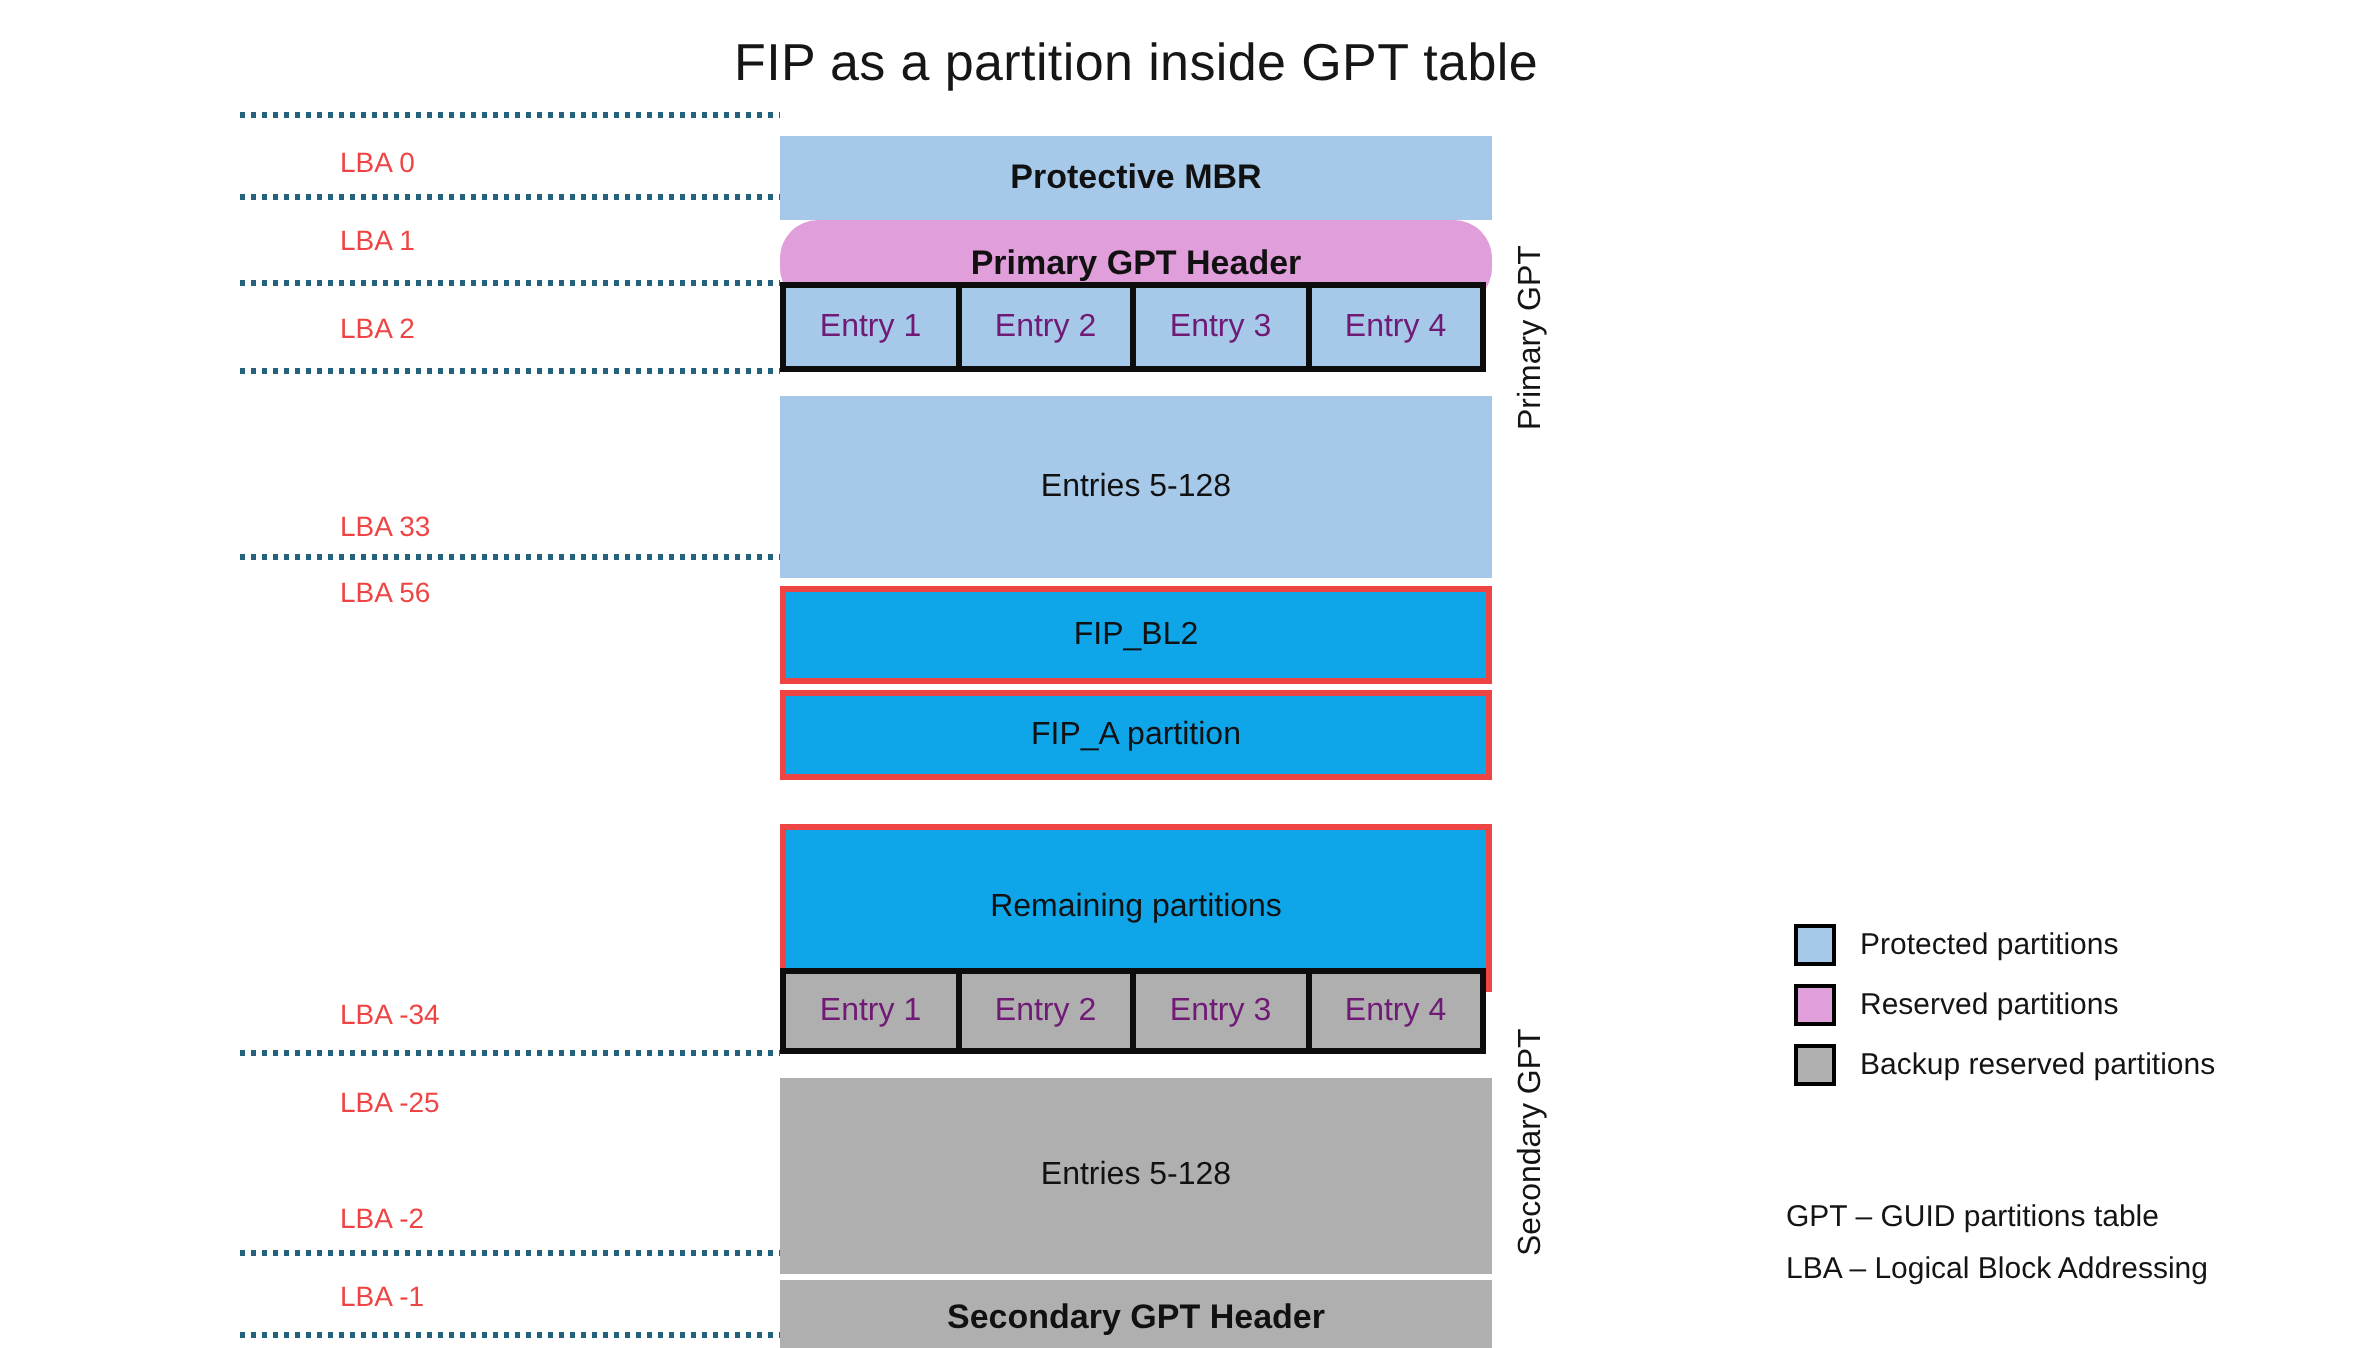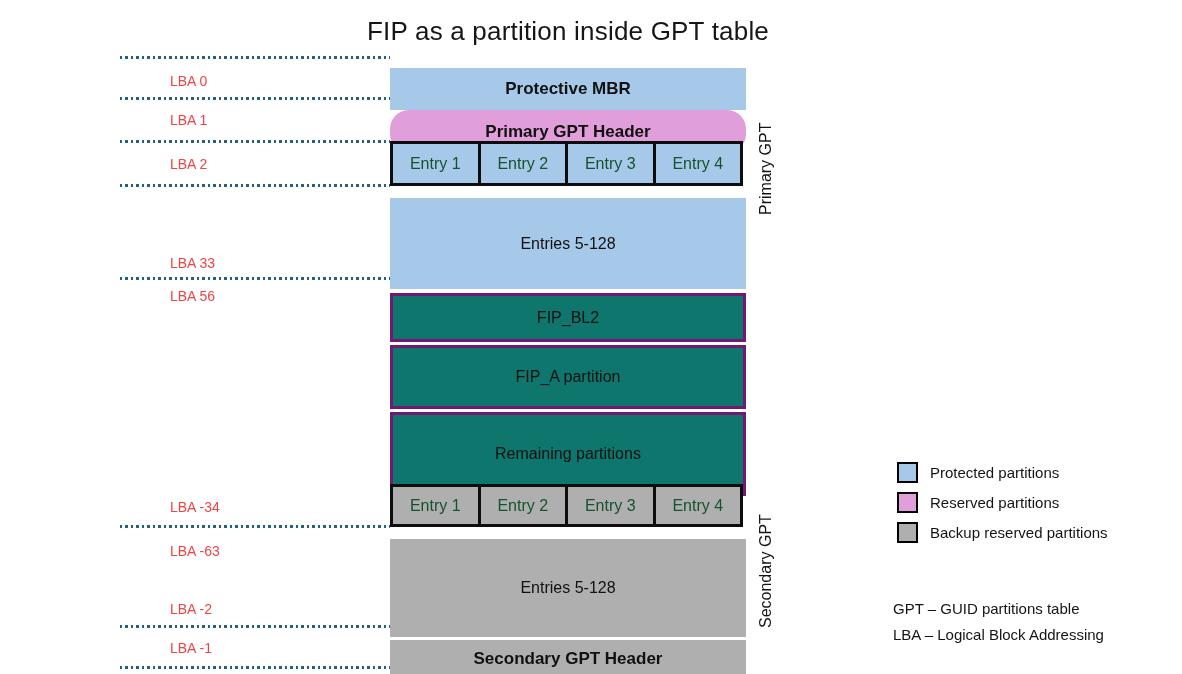--- a/index.html
+++ b/index.html
@@ -43,34 +43,34 @@
     display: flex; align-items: center; justify-content: center;
     font-size: 16px;
     color: #111111;
     text-align: center;
     margin-top: 12px;
   }
   .block.bold { font-weight: 700; font-size: 17px; }
   .blue  { background: #A6C9EA; }
   .pink  { background: #E09EDA; border-radius: 19px; }
   .gray  { background: #AFAFAF; }
-  .whiteblk { background: #0f766e; border: 3px solid #701a75; }
+  .whiteblk { background: #0ea5e9; border: 3px solid #ef4444; }
   .entry-row {
     position: absolute;
     left: 390px; width: 353px;
     box-sizing: border-box;
     display: flex;
   }
   .entry-cell {
     flex: 1;
     box-sizing: border-box;
     border: 3px solid #0d0d0d;
     display: flex; align-items: center; justify-content: center;
     font-size: 16px;
-    color: #14532d;
+    color: #701a75;
   }
   .entry-cell + .entry-cell { border-left: 0; }
   .vlabel {
     position: absolute;
     writing-mode: vertical-rl;
     transform: rotate(180deg);
     text-align: center;
     font-size: 16px;
     color: #141414;
     width: 26px;
@@ -114,40 +114,40 @@
   <div class="dotted" style="top:525px"></div>
   <div class="dotted" style="top:625px"></div>
   <div class="dotted" style="top:666px"></div>
 
   <div class="lba" style="top:73px">LBA 0</div>
   <div class="lba" style="top:112px">LBA 1</div>
   <div class="lba" style="top:156px">LBA 2</div>
   <div class="lba" style="top:255px">LBA 33</div>
   <div class="lba" style="top:288px">LBA 56</div>
   <div class="lba" style="top:499px">LBA -34</div>
-  <div class="lba" style="top:543px">LBA -63</div>
+  <div class="lba" style="top:543px">LBA -25</div>
   <div class="lba" style="top:601px">LBA -2</div>
   <div class="lba" style="top:640px">LBA -1</div>
 
   <div class="block blue bold" style="top:56px; height:42px">Protective MBR</div>
 
   <div class="block pink bold" style="top:98px; height:43px">Primary GPT Header</div>
 
   <div class="entry-row" style="top:141px; height:45px">
     <div class="entry-cell blue">Entry 1</div>
     <div class="entry-cell blue">Entry 2</div>
     <div class="entry-cell blue">Entry 3</div>
     <div class="entry-cell blue">Entry 4</div>
   </div>
 
   <div class="block blue" style="top:186px; height:91px">Entries 5-128</div>
 
   <div class="block whiteblk" style="top:281px; height:49px">FIP_BL2</div>
 
-  <div class="block whiteblk" style="top:333px; height:64px">FIP_A partition</div>
+  <div class="block whiteblk" style="top:333px; height:45px">FIP_A partition</div>
 
   <div class="block whiteblk" style="top:400px; height:84px">Remaining partitions</div>
 
   <div class="entry-row" style="top:484px; height:43px">
     <div class="entry-cell gray">Entry 1</div>
     <div class="entry-cell gray">Entry 2</div>
     <div class="entry-cell gray">Entry 3</div>
     <div class="entry-cell gray">Entry 4</div>
   </div>
 

